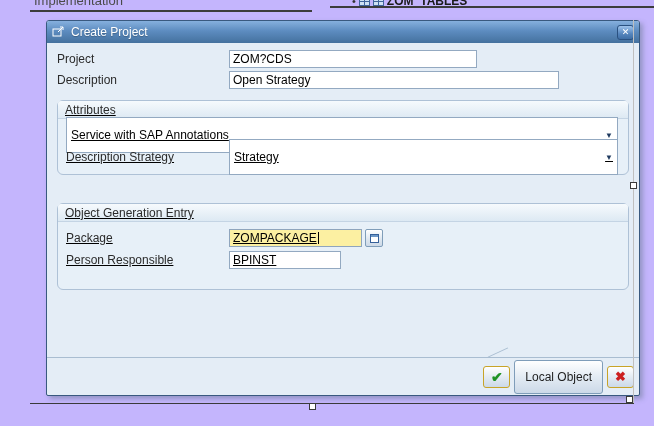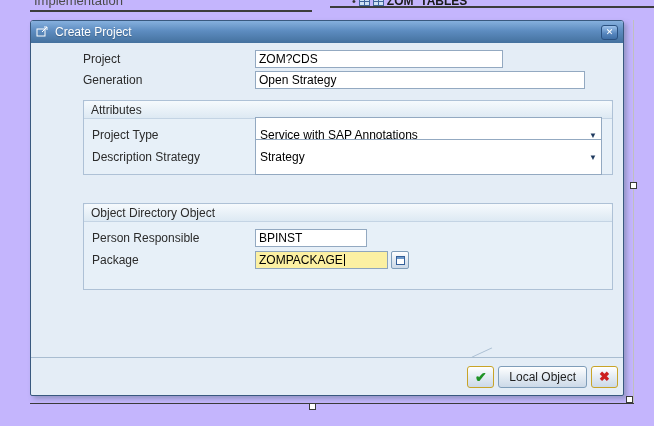--- a/index.html
+++ b/index.html
@@ -11,47 +11,47 @@
   .bg-left-line { position: absolute; left: 30px; top: 10px; width: 282px; height: 2px; background: #3c3c3c; }
   .bg-right-wrap { position: absolute; left: 352px; top: -6px; display: flex; align-items: center; gap: 3px; }
   .bg-bullet { font-size: 11px; color: #333; }
   .table-ico { display: inline-block; width: 11px; height: 9px; border: 1px solid #41659c; background: #cfe2f3; position: relative; }
   .table-ico::before { content: ""; position: absolute; left: 0; right: 0; top: 3px; height: 1px; background: #41659c; }
   .table-ico::after { content: ""; position: absolute; top: 0; bottom: 0; left: 4px; width: 1px; background: #41659c; }
   .bg-right-text { font-size: 12px; color: #1a1a1a; font-weight: bold; }
   .bg-right-line { position: absolute; left: 330px; top: 6px; width: 324px; height: 2px; background: #3c3c3c; }
 
   
-  .dialog { position: absolute; left: 30px; top: 20px; width: 594px; height: 376px;
+  .dialog { position: absolute; left: 46px; top: 20px; width: 594px; height: 376px;
             background: #e4edf6; border: 1px solid #39597f; border-radius: 3px 3px 2px 2px;
             box-shadow: 3px 3px 5px rgba(90,110,130,.45); display: flex; flex-direction: column; }
   .titlebar { height: 22px; display: flex; align-items: center; gap: 6px; padding: 0 5px;
               background: linear-gradient(to bottom, #86b0de 0%, #5d8cc0 45%, #44719e 100%);
               border-radius: 2px 2px 0 0; color: #fff; font-size: 12px; }
   .title-text { flex: 0 0 auto; text-shadow: 0 1px 1px rgba(0,0,0,.25); }
   .close-btn { margin-left: auto; width: 17px; height: 15px; border: 1px solid #2a5181; border-radius: 3px;
                background: linear-gradient(to bottom, #9ec3ec, #5585bd 60%, #3f6ea5);
                color: #fff; font-size: 9px; line-height: 13px; text-align: center; cursor: pointer; }
 
-  .body { flex: 1 1 auto; padding: 6px 10px 0; margin-left: 42px; }
+  .body { flex: 1 1 auto; padding: 6px 10px 0; }
   .row { display: flex; align-items: center; height: 20px; margin-bottom: 1px; }
   .lbl { width: 172px; font-size: 12px; color: #2b2b2b; }
   .g-row .lbl { width: 163px; }
   .field { height: 18px; background: #fff; border: 1px solid #93a9c1; font-size: 12px; color: #000;
            padding: 0 3px; line-height: 16px; white-space: nowrap; overflow: hidden; }
   .w-project { width: 248px; }
   .w-desc { width: 330px; }
   .w-pkg { width: 133px; position: relative; background: #fcf0a2; border-color: #8fa5bd; }
   .w-person { width: 112px; }
 
   .combo { flex: 1; height: 25px; background: #fff; border: 1px solid #93a9c1; display: flex;
            align-items: center; padding: 17px 4px; font-size: 12px; margin-right: 2px; cursor: pointer; }
   .combo-arrow { margin-left: auto; font-size: 8px; color: #1f3a5f; }
 
-  .group { border: 1px solid #aec1d6; border-radius: 0; background: #e7f0f8; margin-top: 10px; }
+  .group { border: 1px solid #aec1d6; border-radius: 6px; background: #e7f0f8; margin-top: 10px; text-decoration: underline; }
   .group + .group, .group.objdir { margin-top: 28px; }
   .group-header { height: 18px; padding: 2px 7px 0; font-size: 12px; color: #2b2b2b;
                   background: linear-gradient(to bottom, #f6fafd, #dde9f3);
                   border-bottom: 1px solid #c4d4e4; border-radius: 3px 3px 0 0; }
   .group-body { padding: 5px 8px 6px; }
   .group.objdir .group-body { padding-bottom: 18px; }
   .g-row { display: flex; align-items: center; height: 22px; }
 
   .pkg-wrap { display: flex; align-items: center; gap: 3px; }
   .cursor { display: inline-block; width: 1px; height: 12px; background: #000; margin-left: 1px; vertical-align: -2px; }
@@ -63,21 +63,21 @@
   .f4-ico { width: 9px; height: 9px; border: 1px solid #35609a; background: #fff; }
   .f4-ico::before { content: ""; display: block; height: 2px; background: #6d98c8; }
 
   .footer { margin-top: auto; height: 38px; border-top: 1px solid #a9bdd1; position: relative;
             display: flex; align-items: center; justify-content: flex-end; gap: 4px; padding-right: 5px; }
   .footer-diag { position: absolute; left: 440px; top: -6px; width: 22px; height: 1px; background: #a9bdd1; transform: rotate(-25deg); }
   .btn { height: 22px; border: 1px solid #7f9db9; border-radius: 3px; cursor: pointer;
          background: linear-gradient(to bottom, #ffffff, #e3ebf3 50%, #ccd9e8);
          display: flex; align-items: center; justify-content: center; font-size: 12px; color: #1f1f1f; }
   .btn-confirm { width: 27px; color: #1f9325; font-size: 14px; font-weight: bold; border-color: #c8a428; }
-  .btn-local { padding: 4px 10px; }
+  .btn-local { padding: 16px 10px; }
   .btn-cancel { width: 27px; color: #cc1f1f; font-size: 13px; font-weight: bold; border-color: #c8a428; }
 
   
   .sel-right { position: absolute; left: 633px; top: 20px; width: 1px; height: 384px; background: #bfbfbf; }
   .sel-bottom { position: absolute; left: 30px; top: 403px; width: 604px; height: 1px; background: #3a3a3a; }
   .handle { position: absolute; width: 7px; height: 7px; background: #fff; border: 1px solid #3a3a3a; }
 </style>
 </head>
 <body>
 
@@ -102,63 +102,62 @@
       <span class="title-text">Create Project</span>
       <span class="close-btn">✕</span>
     </div>
 
     <div class="body">
       <div class="row">
         <span class="lbl">Project</span>
         <span class="field w-project"><span>ZOM?CDS</span></span>
       </div>
       <div class="row">
-        <span class="lbl">Generation</span>
+        <span class="lbl">Description</span>
         <span class="field w-desc"><span>Open Strategy</span></span>
       </div>
 
       <div class="group">
         <div class="group-header">Attributes</div>
         <div class="group-body">
           <div class="g-row">
-            <span class="lbl">Project Type</span>
             <span class="combo">
               <span>Service with SAP Annotations</span>
               <span class="combo-arrow">▼</span>
             </span>
           </div>
           <div class="g-row">
             <span class="lbl">Description Strategy</span>
             <span class="combo">
               <span>Strategy</span>
               <span class="combo-arrow">▼</span>
             </span>
           </div>
         </div>
       </div>
 
       <div class="group objdir">
-        <div class="group-header">Object Directory Object</div>
+        <div class="group-header">Object Generation Entry</div>
         <div class="group-body">
-          <div class="g-row">
-            <span class="lbl">Person Responsible</span>
-            <span class="field w-person"><span>BPINST</span></span>
-          </div>
           <div class="g-row">
             <span class="lbl">Package</span>
             <span class="pkg-wrap">
               <span class="field w-pkg">
                 <span class="mark-l"></span>
                 <span>ZOMPACKAGE</span><span class="cursor"></span>
                 <span class="mark-r"></span>
               </span>
               <span class="f4-btn">
                   <span class="f4-ico"></span>
                 </span>
             </span>
+          </div>
+          <div class="g-row">
+            <span class="lbl">Person Responsible</span>
+            <span class="field w-person"><span>BPINST</span></span>
           </div>
         </div>
       </div>
     </div>
 
     <div class="footer">
       <div class="footer-diag"></div>
       <span class="btn btn-confirm">
           <span>✔</span>
         </span>

